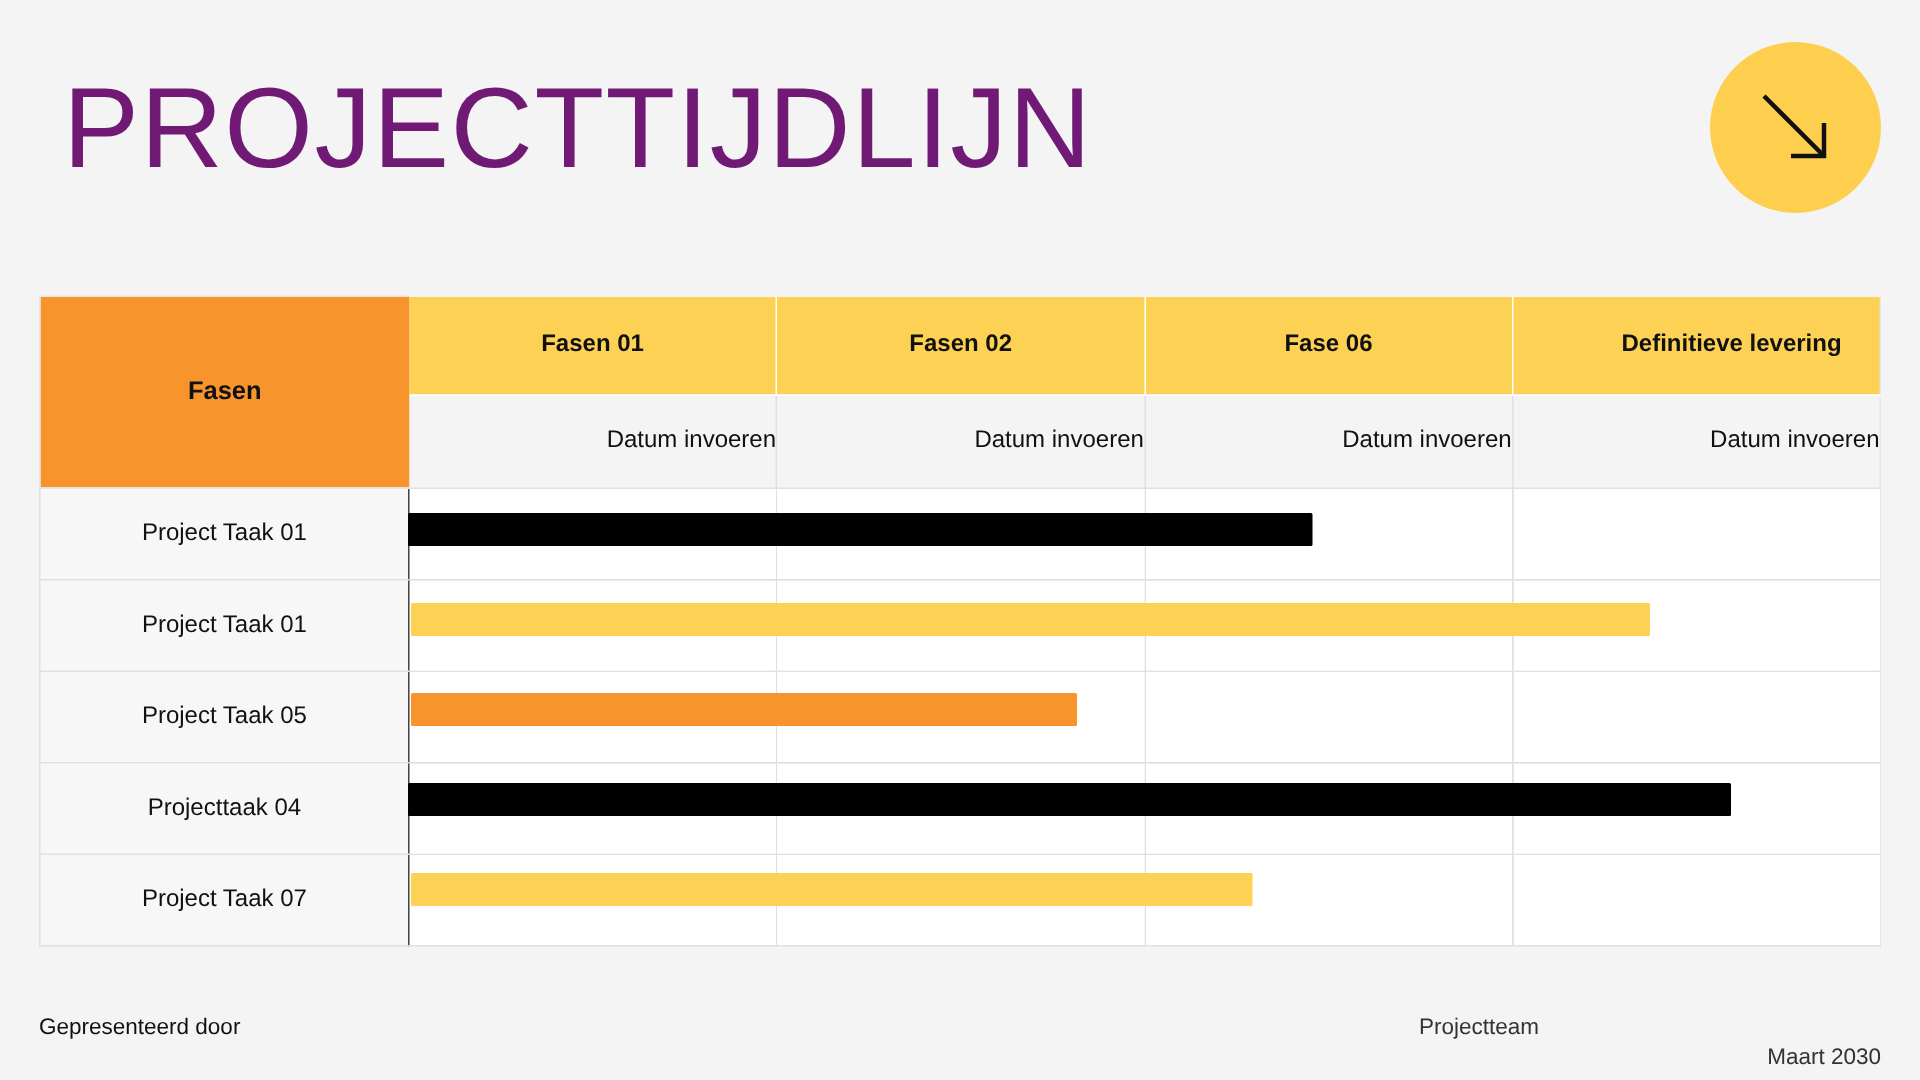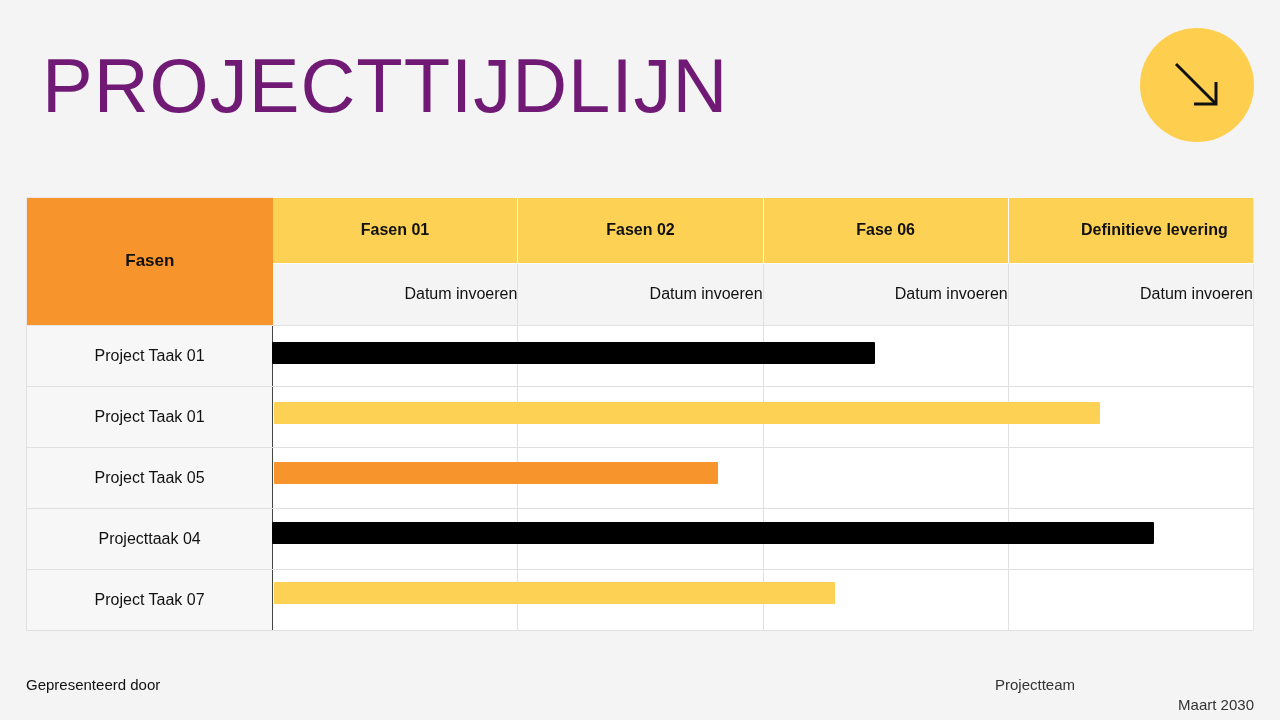--- a/index.html
+++ b/index.html
@@ -145,21 +145,21 @@
     position: absolute;
     left: 26px;
     top: 0;
     font-size: 15px;
     font-weight: 400;
     color: #111111;
     text-align: center;
   }
   .footer-team {
     position: absolute;
-    left: 995px;
+    left: 946px;
     top: 0;
     font-size: 15px;
     color: #333333;
   }
   .footer-date {
     position: absolute;
     right: 26px;
     top: 0;
     font-size: 15px;
     color: #333333;

